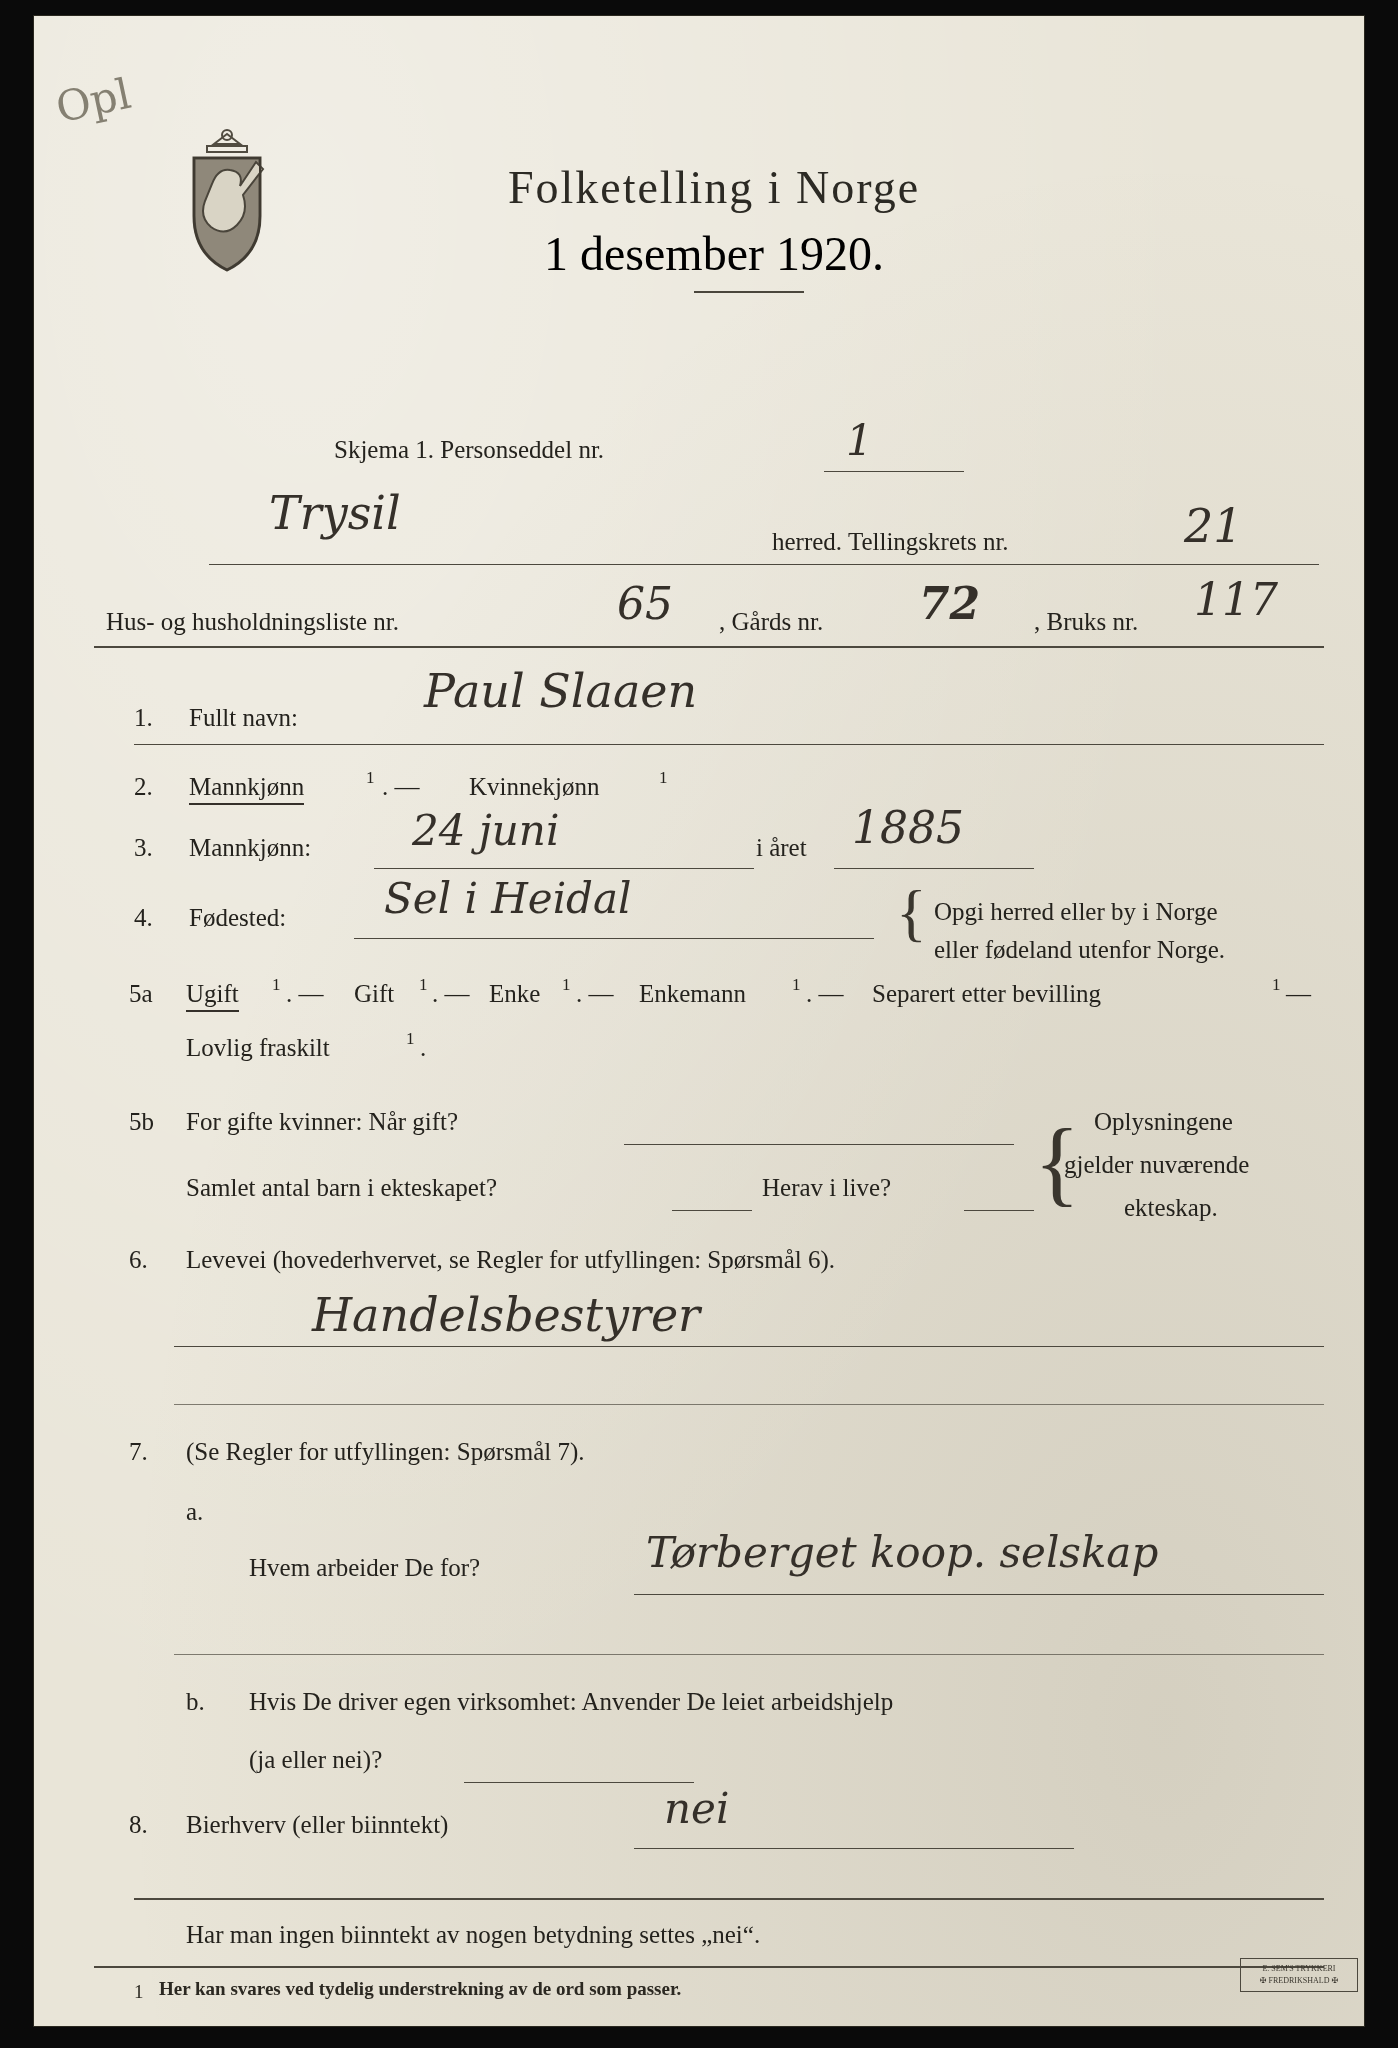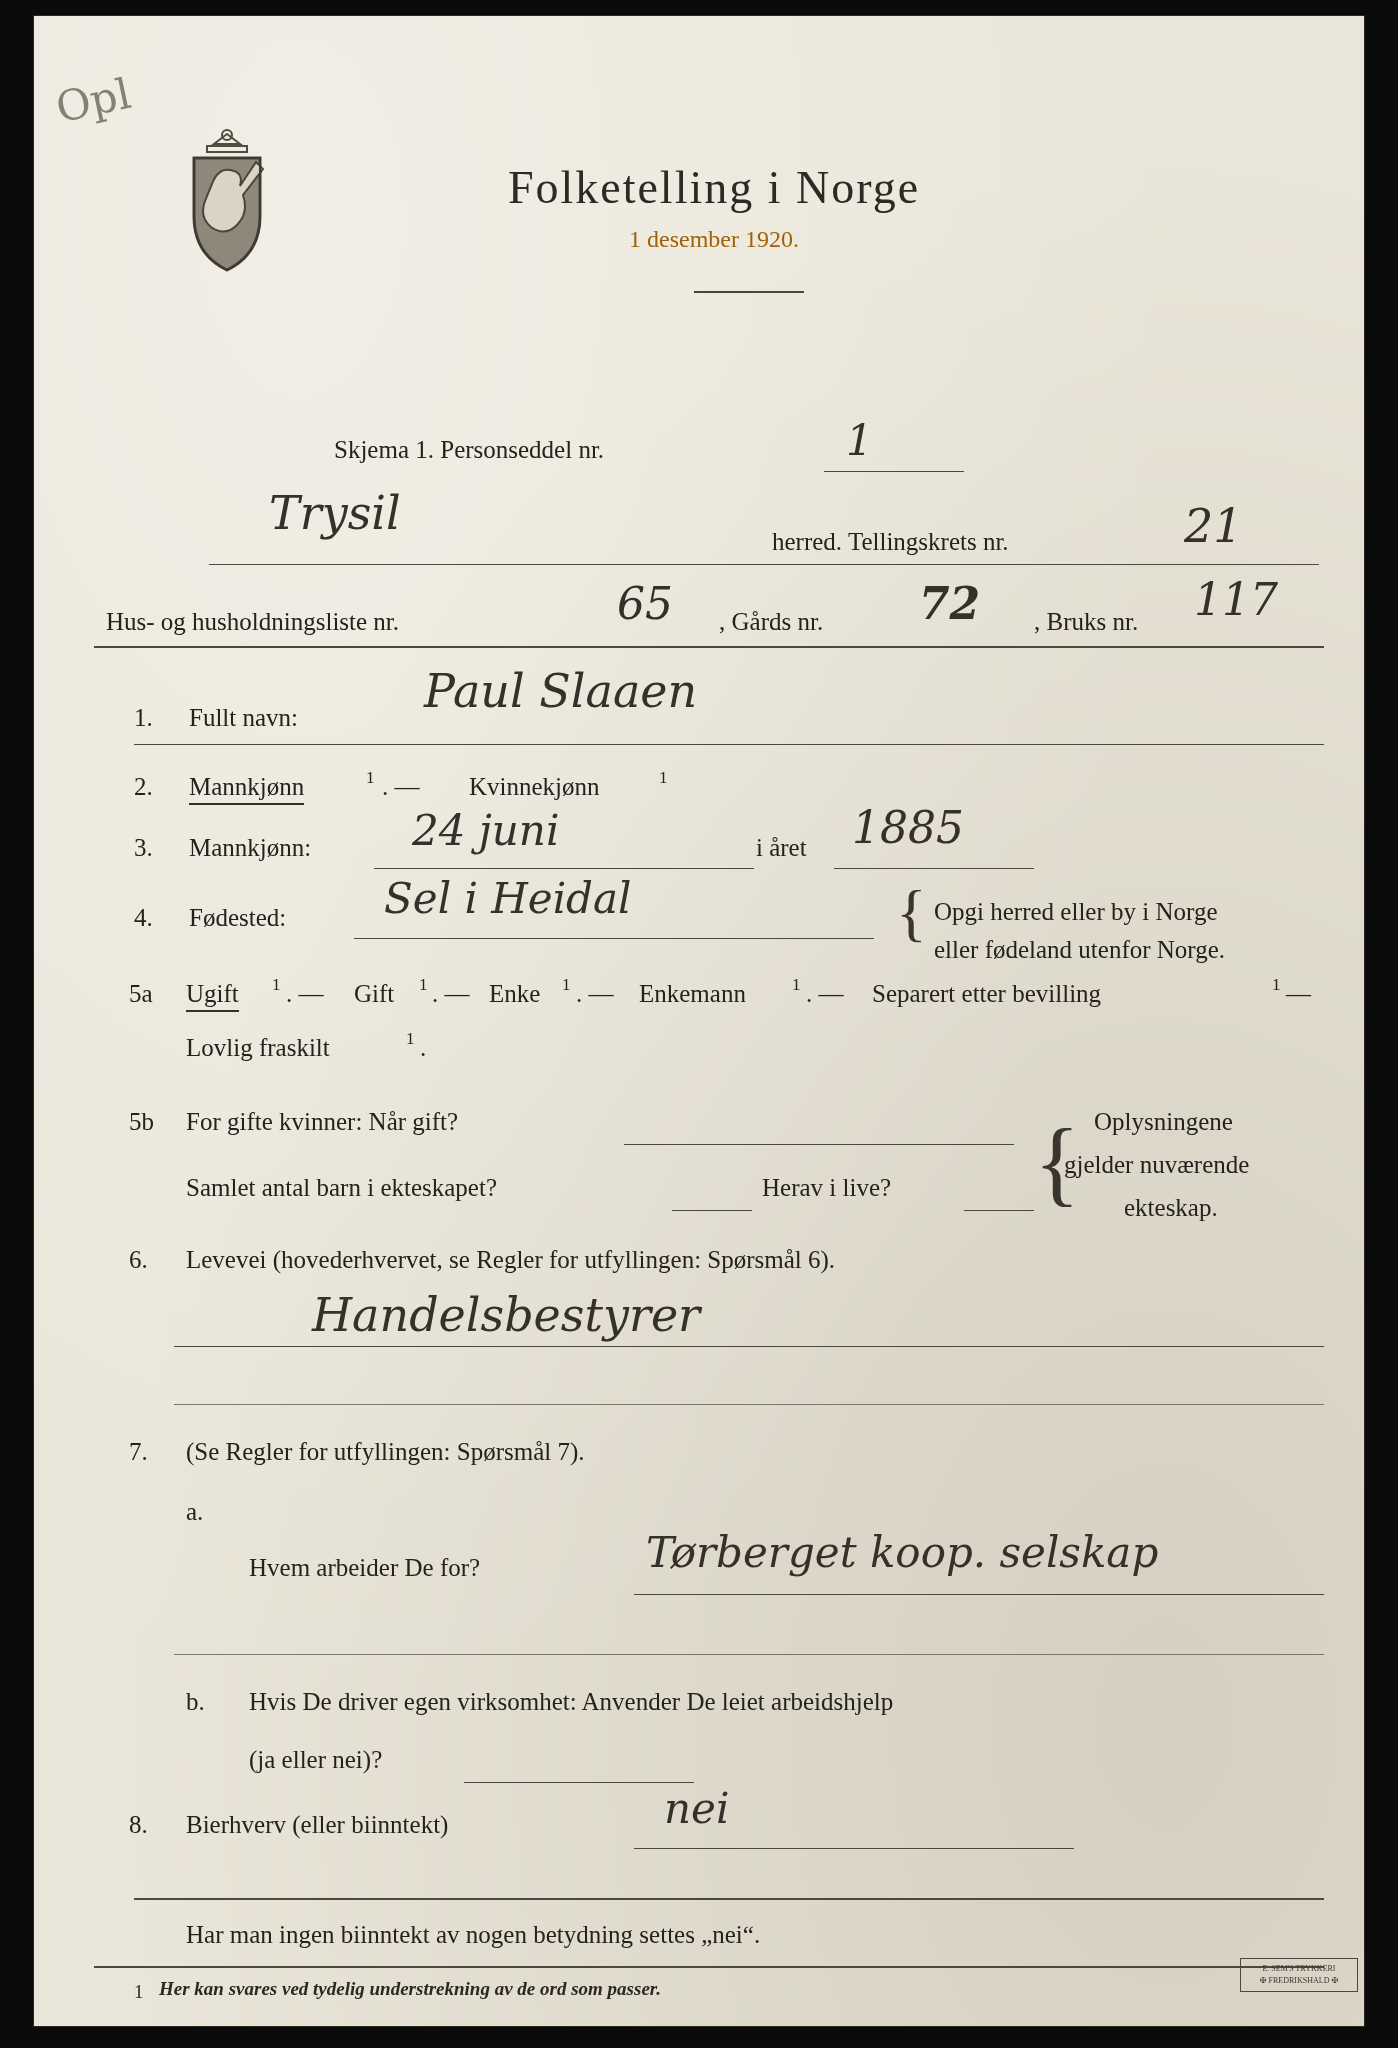--- a/index.html
+++ b/index.html
@@ -18,21 +18,21 @@
      font-size:42px;color:#6b6657;transform:rotate(-12deg);opacity:.8;}
 
   
   .crest{position:absolute;left:140px;top:110px;width:106px;height:150px;}
   .crest svg{display:block;}
 
   
   .title{position:absolute;left:300px;top:145px;width:760px;text-align:center;
      font-size:46px;letter-spacing:2px;color:#2c2a24;font-family:"Liberation Serif",serif;}
   .subtitle{position:absolute;left:300px;top:210px;width:760px;text-align:center;
-     font-size:24px;color:#a16207;}
+     font-size:48px;color:#000000;}
   .divider{position:absolute;left:660px;top:275px;width:110px;border-top:2px solid #4a463c;}
 
   .line{position:absolute;border-bottom:1.6px solid #4c483e;}
   .txt{position:absolute;font-size:25px;color:#24221d;white-space:nowrap;}
   .txt.xs{font-size:17px;}
   .hand{position:absolute;font-family:"DejaVu Serif",serif;color:#35302a;
      white-space:nowrap;}
   .hand.i{font-style:italic;}
   .under{border-bottom:2.5px solid #35302a;}
 
@@ -168,20 +168,20 @@
 
     <div class="txt" style="left:95px;top:1795px;">8.</div>
     <div class="txt" style="left:152px;top:1795px;">Bierhverv (eller biinntekt)</div>
     <div class="hand i" style="left:630px;top:1768px;font-size:42px;">nei</div>
     <div class="line" style="left:600px;top:1832px;width:440px;"></div>
 
     <div class="rule-strong" style="left:100px;top:1882px;width:1190px;"></div>
     <div class="txt" style="left:152px;top:1905px;">Har man ingen biinntekt av nogen betydning settes „nei“.</div>
     <div class="rule-strong" style="left:60px;top:1950px;width:1230px;"></div>
     <div class="footnote" style="left:100px;top:1965px;">1</div>
-    <div class="footnote" style="left:125px;top:1962px;font-weight:bold;font-style:italic;">Her kan svares ved tydelig understrekning av de ord som passer.</div>
+    <div class="footnote" style="left:125px;top:1962px;font-weight:bold;">Her kan svares ved tydelig understrekning av de ord som passer.</div>
     <div class="stamp">
       <span>E. SEM'S TRYKKERI</span><br>
       <span>✠ FREDRIKSHALD ✠</span>
     </div>
 
   </div>
 </div>
 
 </body></html>

